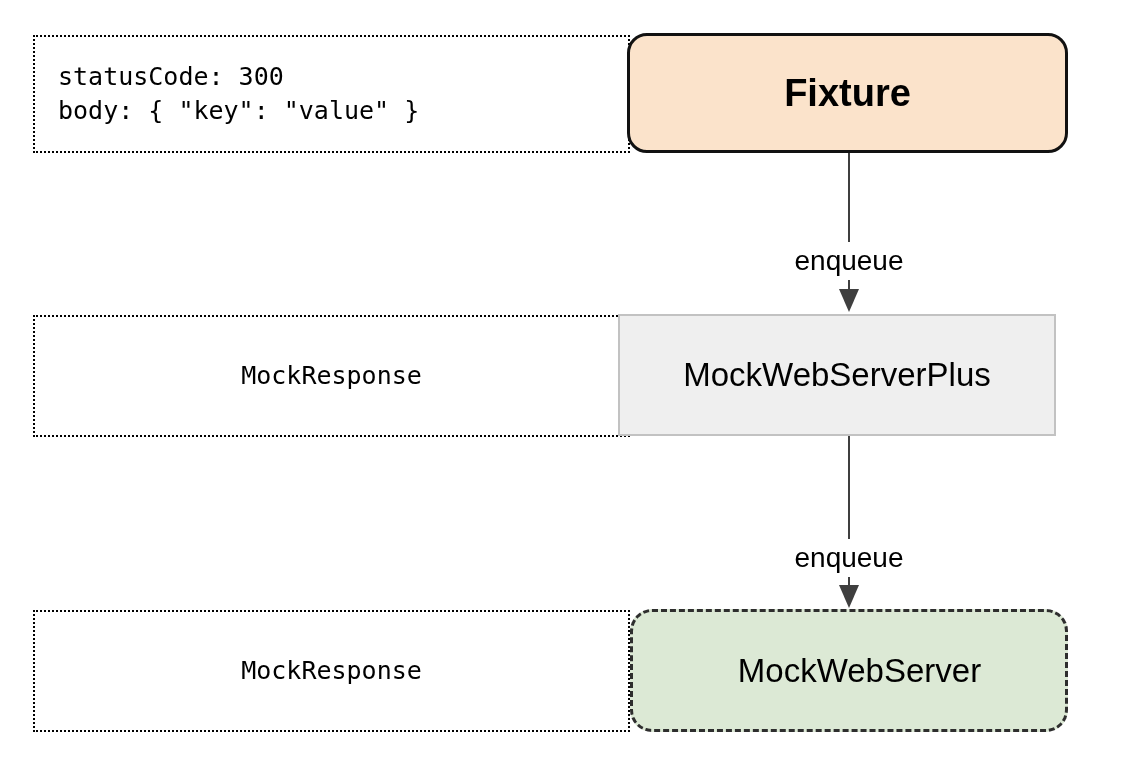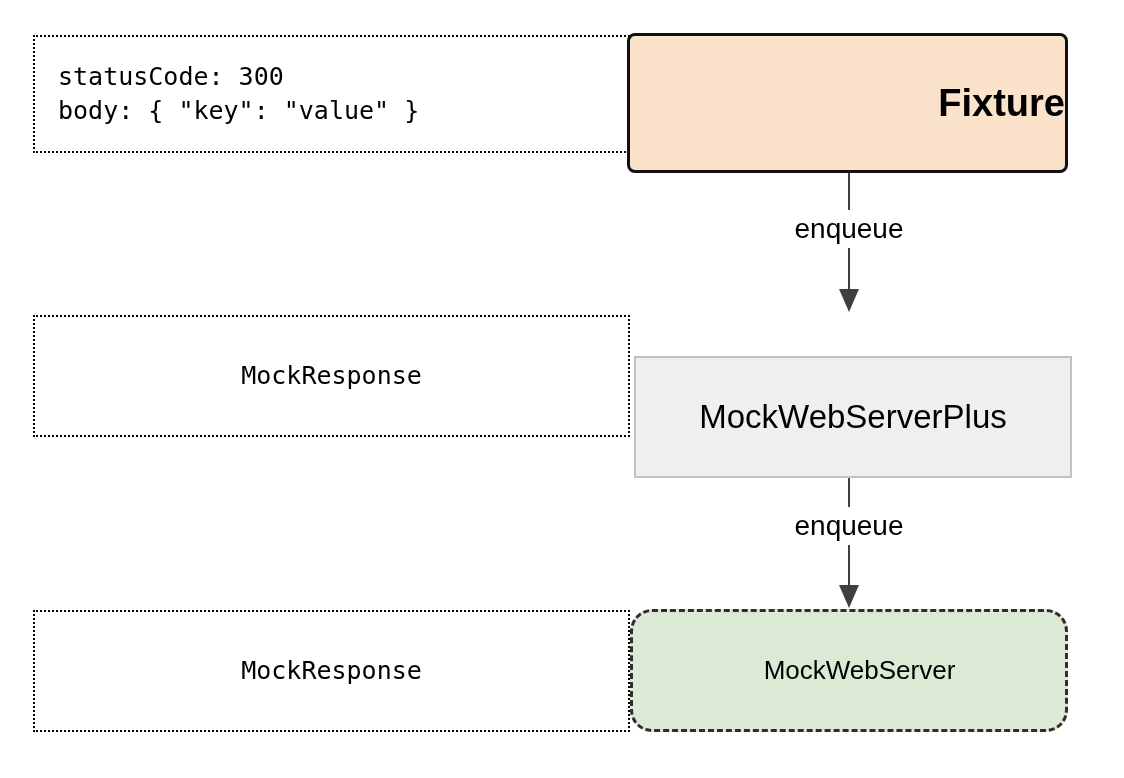--- a/index.html
+++ b/index.html
@@ -40,41 +40,39 @@
   
   .node {
     position: absolute;
     box-sizing: border-box;
     display: flex;
     align-items: center;
     justify-content: center;
     z-index: 2;
   }
   .node-fixture {
-    left: 627px; top: 33px; width: 441px; height: 140px;
+    left: 627px; top: 33px; width: 441px; height: 120px;
     background: var(--fixture-fill, #fbe3cb);
     border: 3px solid var(--fixture-border, #111);
-    border-radius: 8px;
+    border-radius: 20px;
     font-size: 38px;
     font-weight: bold;
-    justify-content: flex-end;
   }
   .node-plus {
-    left: 634px; top: 314px; width: 438px; height: 122px;
+    left: 618px; top: 314px; width: 438px; height: 122px;
     background: var(--plus-fill, #efefef);
     border: 2px solid var(--plus-border, #c2c2c2);
     font-size: 33px;
-    margin-top: 42px;
   }
   .node-server {
     left: 630px; top: 609px; width: 438px; height: 123px;
     background: var(--server-fill, #dce9d5);
     border: 3px dashed var(--server-border, #2e2e2e);
     border-radius: 22px;
-    font-size: 26px;
+    font-size: 33px;
     padding-left: 21px;
   }
 
   
   .arrow-line {
     position: absolute;
     left: 848px; width: 2px;
     background: var(--arrow, #3f3f3f);
     z-index: 1;
   }
@@ -92,20 +90,21 @@
   .head-2 { top: 585px; }
   .arrow-label {
     position: absolute;
     left: 849px;
     transform: translateX(-50%);
     background: #ffffff;
     font-size: 28px;
     padding: 3px 11px;
     z-index: 3;
     white-space: nowrap;
+    margin-top: 32px;
   }
   .label-1 { top: 210px; }
   .label-2 { top: 507px; }
 </style>
 </head>
 <body>
 
 <div class="canvas">
 
   <div class="note-box note-fixture">

